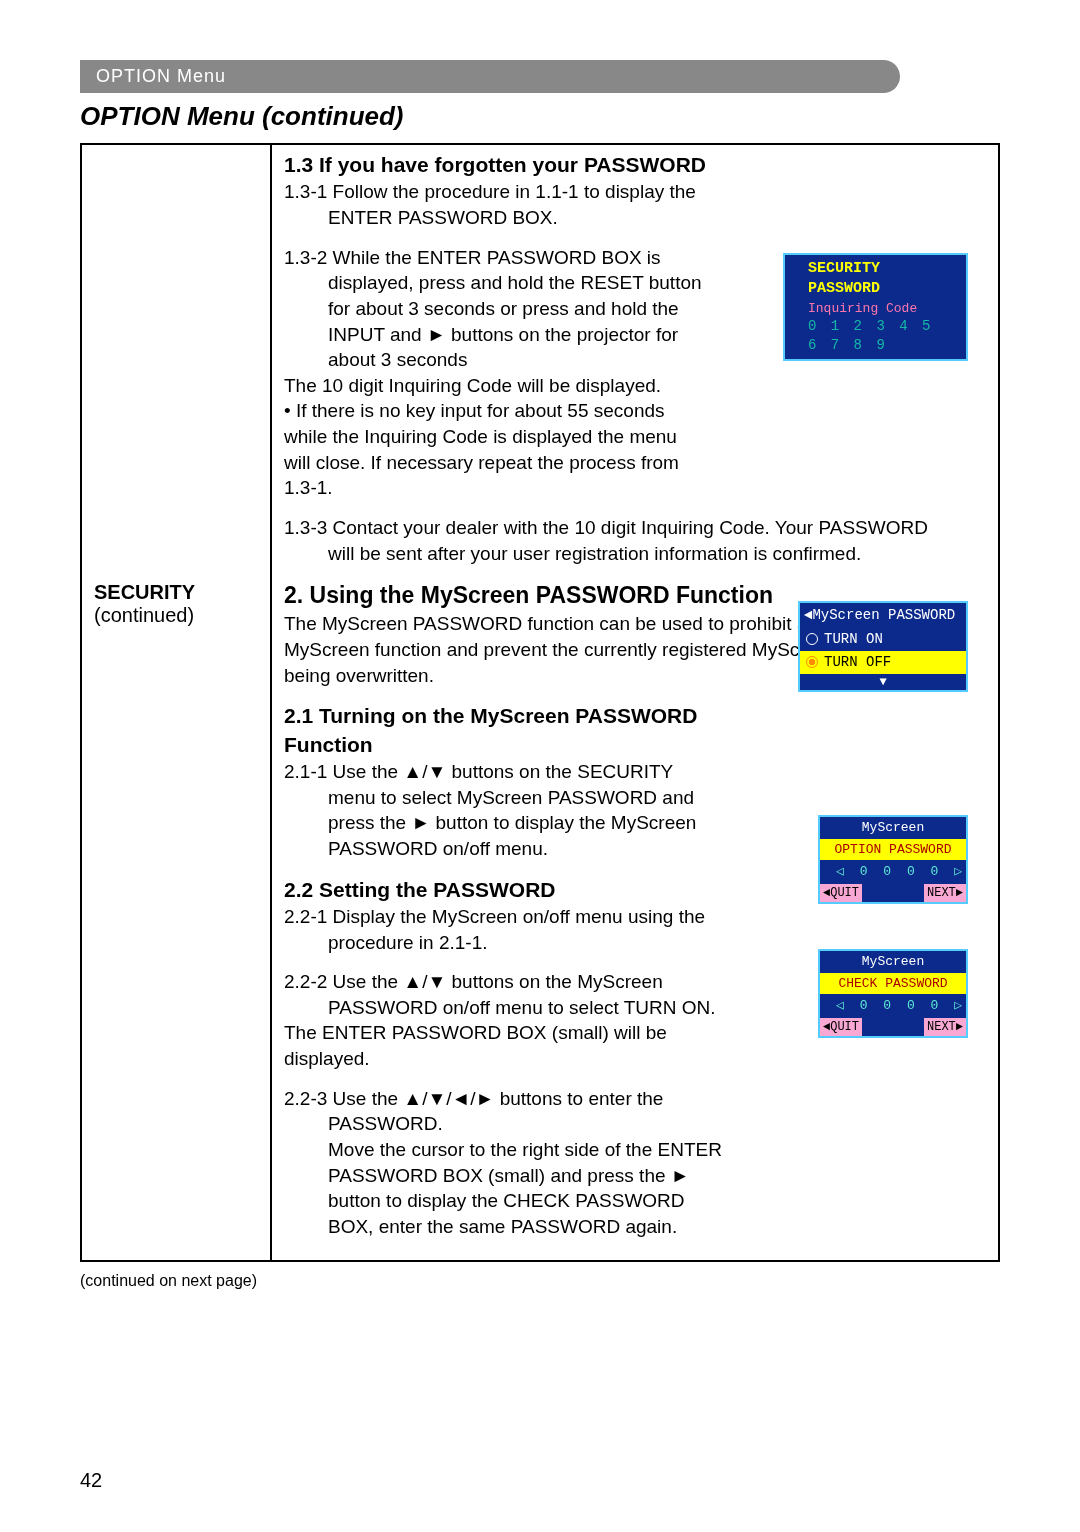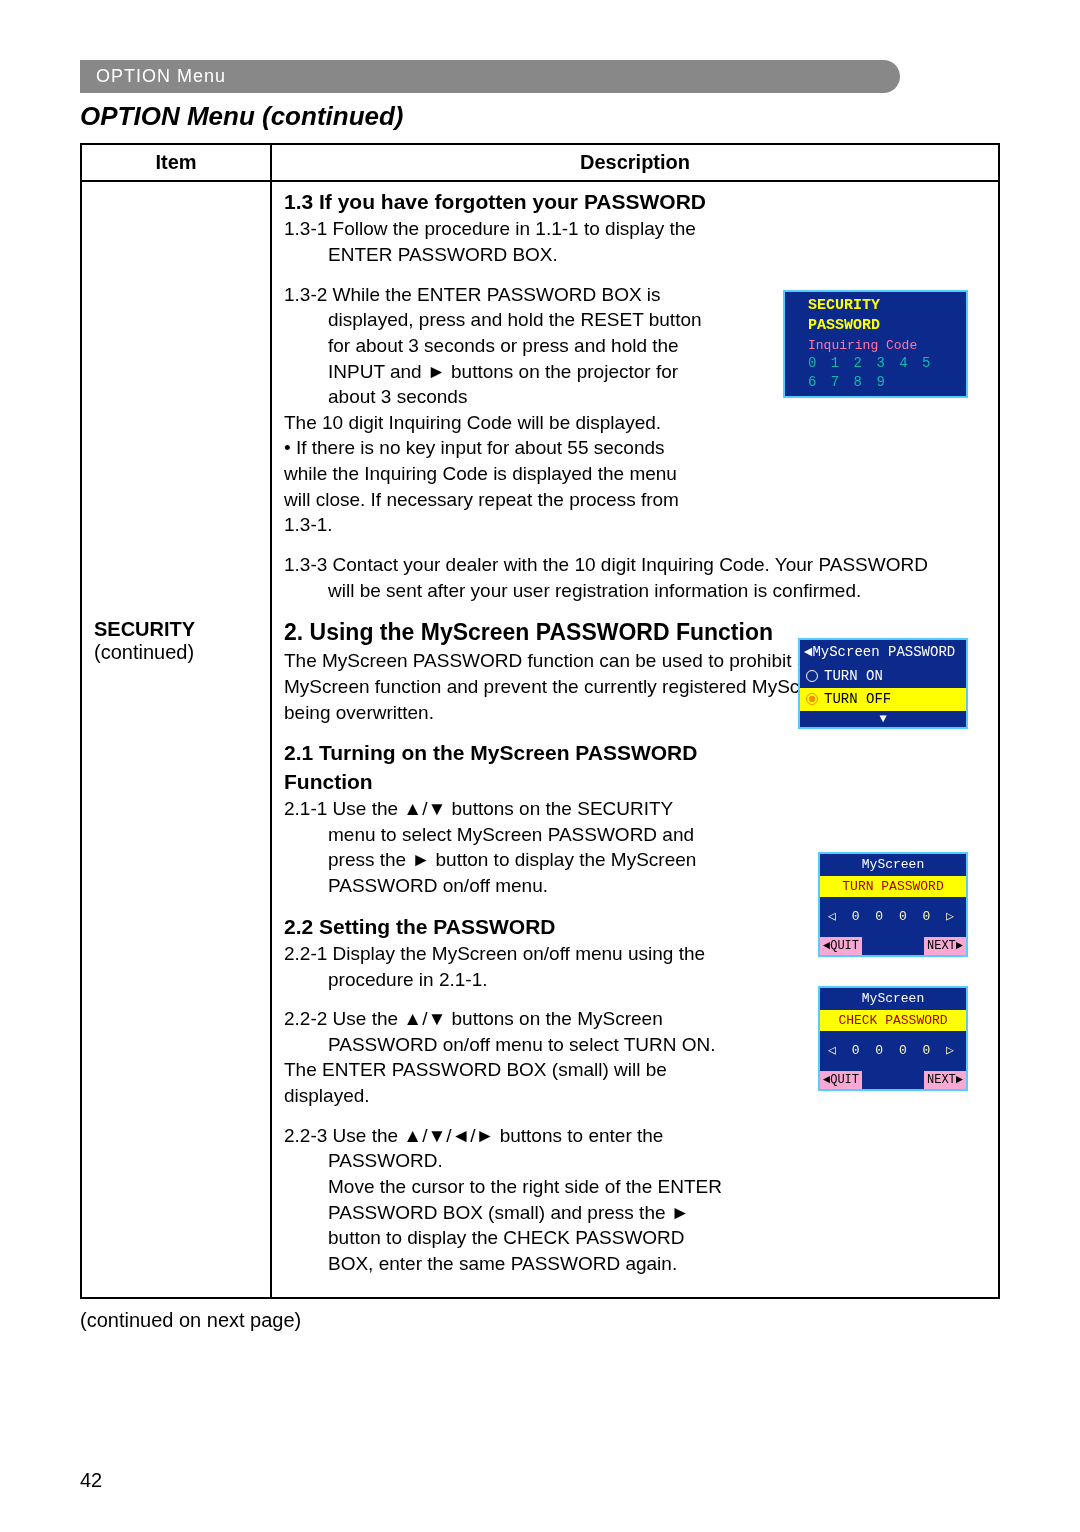--- a/index.html
+++ b/index.html
@@ -44,21 +44,21 @@
     text-align: center;
     font-weight: bold;
   }
   .item-col { width: 190px; text-align: left; }
   .item-label { font-weight: bold; font-size: 20px; }
   .item-sub { font-weight: normal; font-size: 20px; }
   .desc { font-size: 19px; line-height: 1.35; position: relative; margin-left: 48px; }
   .h-bold { font-weight: bold; font-size: 21px; }
   .indent { padding-left: 44px; display: block; }
   .para { margin-bottom: 14px; }
-  .foot-note { font-size: 20px; margin-top: 10px; }
+  .foot-note { font-size: 16px; margin-top: 10px; }
   .page-num { position: absolute; bottom: 40px; left: 80px; font-size: 20px; }
 
   
   .osd {
     position: absolute;
     font-family: "Courier New", monospace;
     font-size: 15px;
     color: #fff;
     background: #0c2a8c;
     border: 2px solid #5cf;
@@ -91,42 +91,38 @@
     width:150px;
     font-family:"Courier New",monospace;
     font-size:13px;
     border:2px solid #5cf;
     background:#0c2a8c;
     color:#fff;
     text-align:center;
   }
   .osd-box .t { color:#fff; padding:2px 0; }
   .osd-box .y { background:#ff0; color:#a00; padding:2px 0; }
-  .osd-box .digits { padding:11px 0; letter-spacing:4px; color:#fef9c3; }
+  .osd-box .digits { padding:3px 0; letter-spacing:4px; color:#5eead4;text-align:right; }
   .osd-box .bar { display:flex; justify-content:space-between; font-size:12px; }
   .osd-box .bar span { background:#f9a8d4; color:#000; padding:1px 3px; }
   .osd-enter { top: 664px; }
   .osd-check { top: 798px; }
 
   .cell-wrap { position: relative; min-height: 920px; }
 </style>
 </head>
 <body>
 
 
 
 <div class="top-tab">OPTION Menu</div>
 <div class="page-title">OPTION Menu (continued)</div>
 
 <table class="main">
   <tbody>
-      <tr>
-    <th class="item-col">Item</th>
-    <th>Description</th>
-  </tr>
   <tr>
     <td class="item-col">
       <div style="margin-top:430px;">
         <div class="item-label">SECURITY</div>
         <div class="item-sub">(continued)</div>
       </div>
     </td>
     <td class="desc">
       <div class="cell-wrap">
 
@@ -185,21 +181,21 @@
 
         <div class="osd-menu">
           <div class="hdr">◄MyScreen PASSWORD</div>
           <div class="row"><span class="radio"></span><span>TURN ON</span></div>
           <div class="row sel"><span class="radio filled"></span><span>TURN OFF</span></div>
           <div class="tri">▼</div>
         </div>
 
         <div class="osd-box osd-enter">
           <div class="t">MyScreen</div>
-          <div class="y">TURN PASSWORD</div>
+          <div class="y">OPTION PASSWORD</div>
           <div class="digits">◁ <span>0  0  0  0</span> ▷</div>
           <div class="bar">
                 <span>◄QUIT</span>
                 <span>NEXT►</span>
               </div>
         </div>
 
         <div class="osd-box osd-check">
           <div class="t">MyScreen</div>
           <div class="y">CHECK PASSWORD</div>

